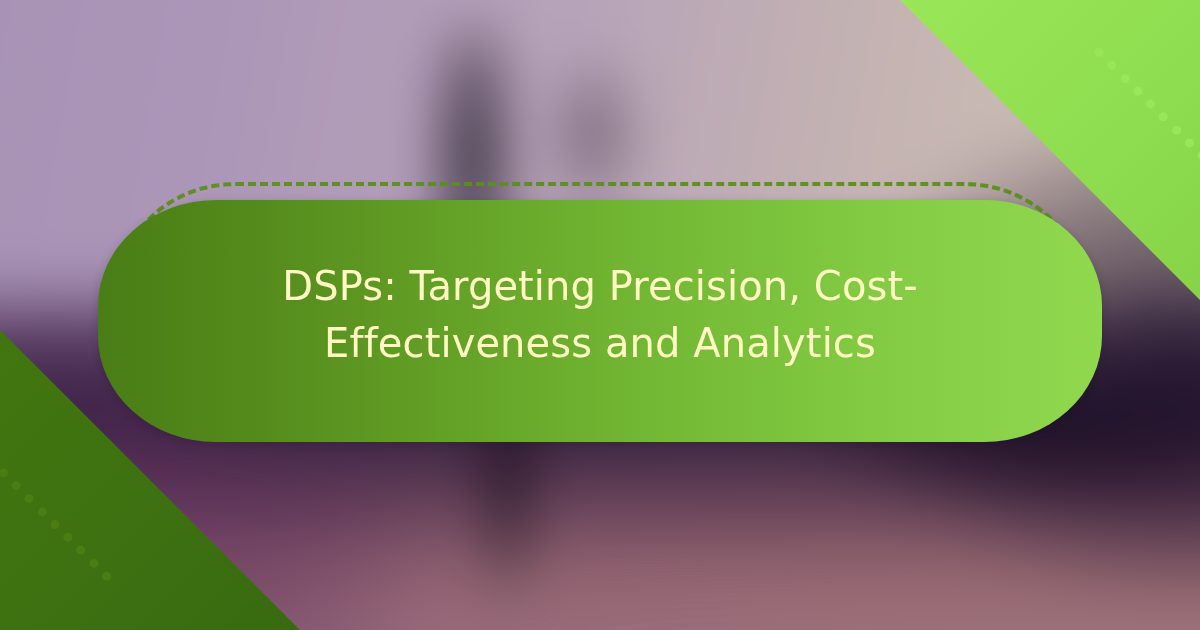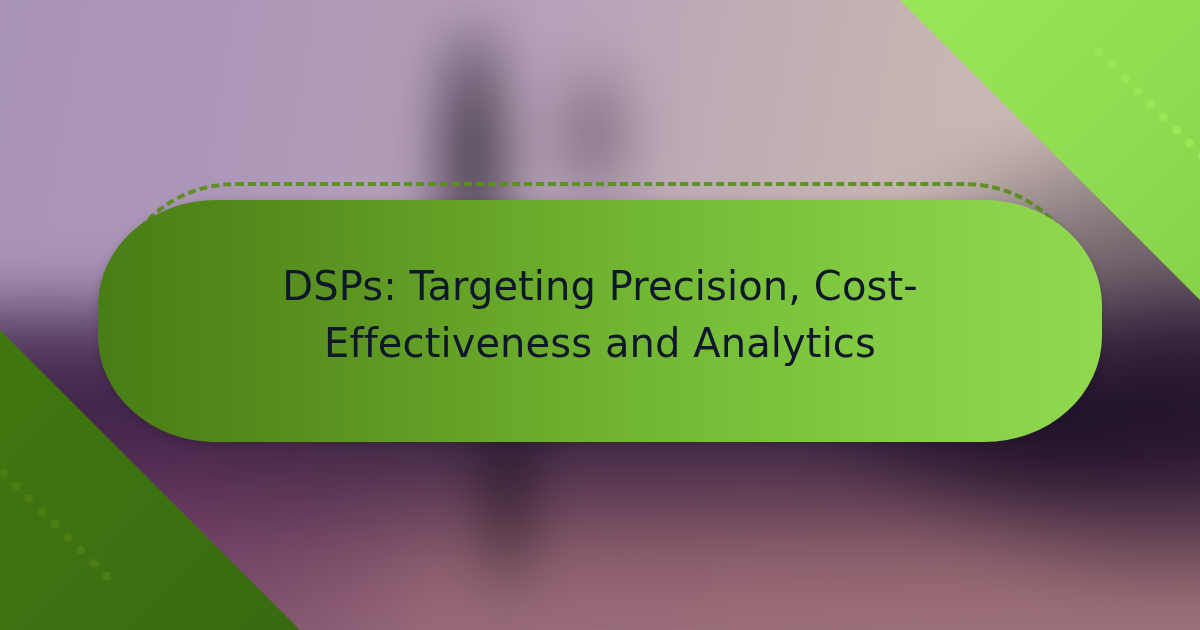--- a/index.html
+++ b/index.html
@@ -195,21 +195,21 @@
     inset: 0;
     display: flex;
     align-items: center;
     justify-content: center;
     padding: 0 78px;
     box-sizing: border-box;
     text-align: center;
     font-size: 40px;
     line-height: 1.42;
     font-weight: 400;
-    color: #0f172a;
+    color: #fef9c3;
     letter-spacing: 0.1px;
   }
 </style>
 </head>
 <body>
 
 <div class="card">
 
   <div class="bg-photo">
     <div class="bg-layer bg-sky"></div>

